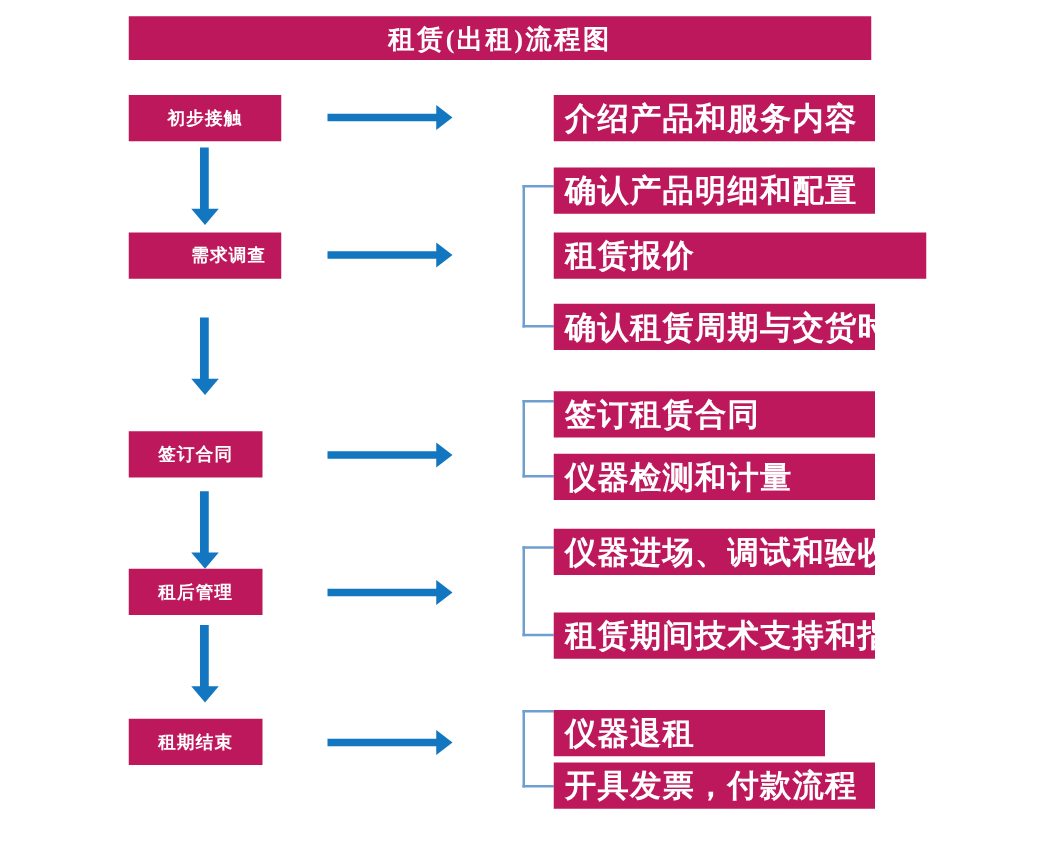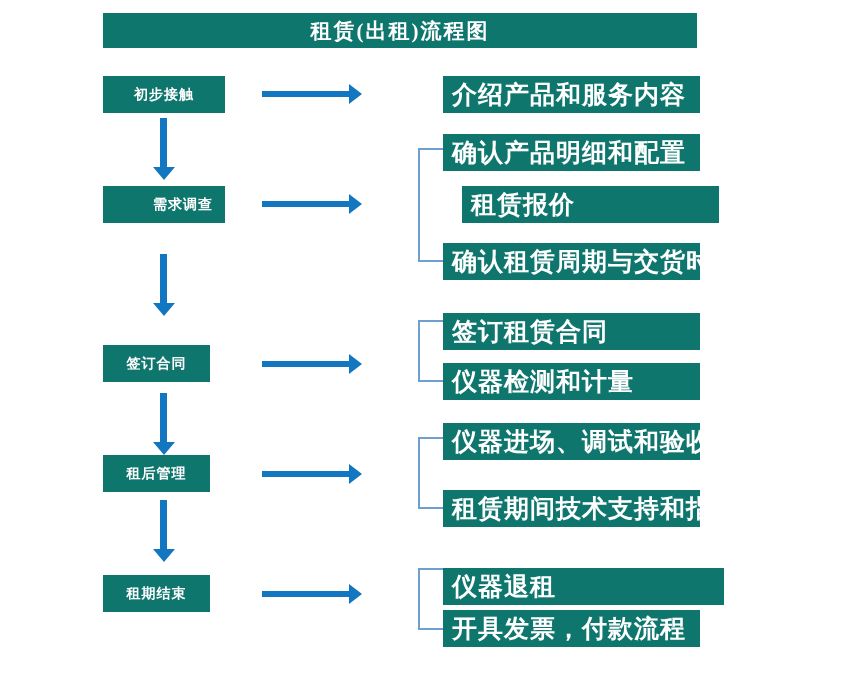--- a/index.html
+++ b/index.html
@@ -14,21 +14,21 @@
     overflow: hidden;
   }
   #canvas {
     position: relative;
     width: 844px;
     height: 688px;
     background: #ffffff;
   }
   .box {
     position: absolute;
-    background: #0f766e;
+    background: #be185d;
     color: #ffffff;
     font-weight: bold;
     display: flex;
     align-items: center;
     box-sizing: border-box;
     letter-spacing: 1px;
     white-space: nowrap;
   }
   .title-bar {
     justify-content: center;
@@ -124,21 +124,21 @@
 
   <div class="v-arrow" style="left:153px; top:254px; height:62px;">
     <div class="shaft" style="height:50px;"></div>
     <div class="head" style="top:49px;"></div>
   </div>
 
   <div class="bracket" style="left:418px; top:148px; width:25px; height:114px;"></div>
 
   <div class="box detail-box" style="left:443px; top:134px; width:257px; height:37px;">确认产品明细和配置</div>
 
-  <div class="box detail-box" style="left:443px; top:186px; width:257px; height:37px;margin-left:19px;">租赁报价</div>
+  <div class="box detail-box" style="left:443px; top:186px; width:298px; height:37px;">租赁报价</div>
 
   <div class="box detail-box" style="left:443px; top:243px; width:257px; height:37px;">确认租赁周期与交货时间</div>
 
   <div class="box stage-box" style="left:103px; top:345px; width:107px; height:37px;">签订合同</div>
 
   <div class="h-arrow" style="left:262px; top:354px; width:100px;">
     <div class="shaft" style="width:88px;"></div>
     <div class="head" style="left:87px;"></div>
   </div>
 
@@ -173,17 +173,17 @@
 
   <div class="box stage-box" style="left:103px; top:575px; width:107px; height:37px;">租期结束</div>
 
   <div class="h-arrow" style="left:262px; top:584px; width:100px;">
     <div class="shaft" style="width:88px;"></div>
     <div class="head" style="left:87px;"></div>
   </div>
 
   <div class="bracket" style="left:418px; top:568px; width:25px; height:62px;"></div>
 
-  <div class="box detail-box" style="left:443px; top:568px; width:281px; height:37px;">仪器退租</div>
+  <div class="box detail-box" style="left:443px; top:568px; width:217px; height:37px;">仪器退租</div>
 
   <div class="box detail-box" style="left:443px; top:610px; width:257px; height:37px;">开具发票，付款流程</div>
 
 </div>
 
 </body></html>

